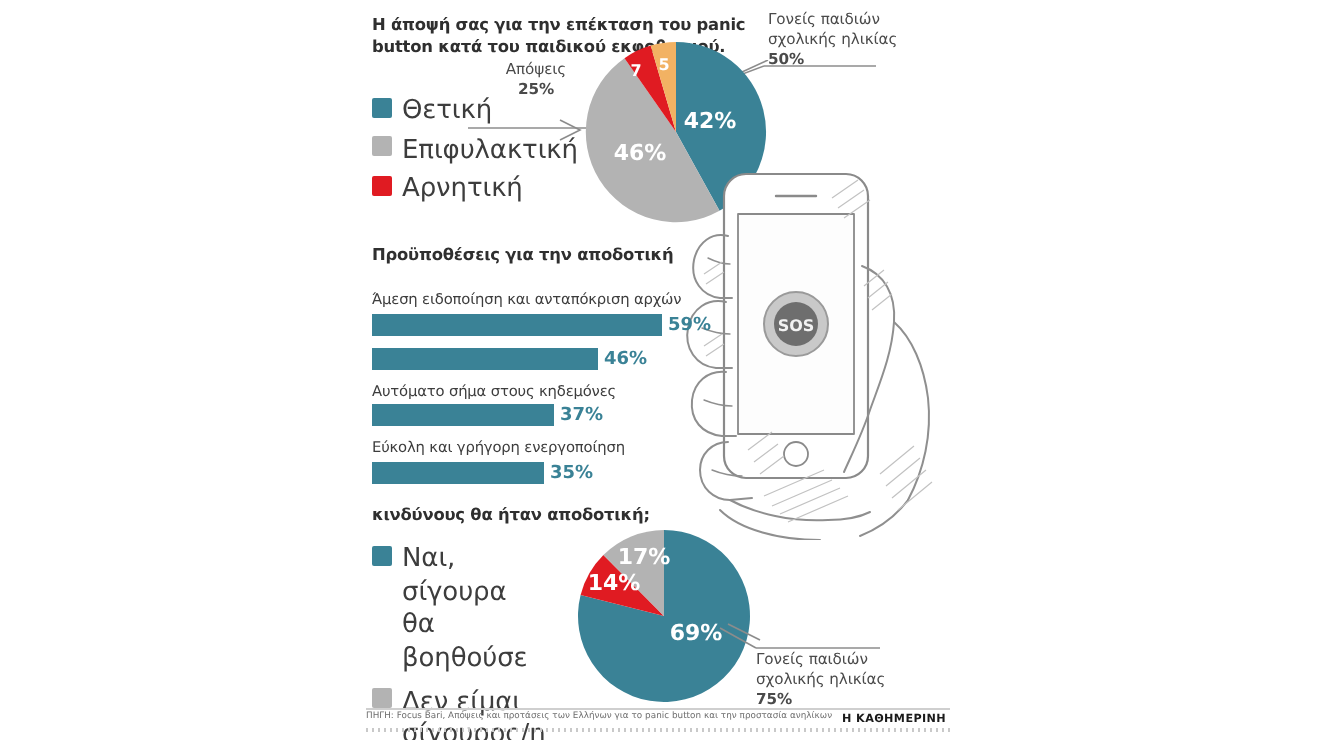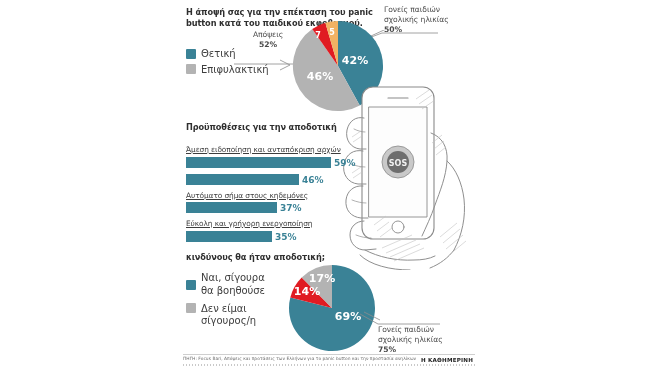--- a/index.html
+++ b/index.html
@@ -12,25 +12,25 @@
   .abs{position:absolute;}
 
   .chart-title{
     font-size:8.2px;font-weight:bold;color:#2f2f2f;line-height:1.32;
     letter-spacing:-0.1px;
   }
 
   
   .legend-row{display:flex;align-items:flex-start;margin-bottom:3px;}
   .swatch{width:10px;height:10px;flex:0 0 10px;margin-right:5px;margin-top:0.5px;border-radius:1px;}
-  .legend-label{font-size:10px;color:#3d3d3d;line-height:1.28;letter-spacing:-0.05px;}
+  .legend-label{font-size:13px;color:#3d3d3d;line-height:1.28;letter-spacing:-0.05px;}
 
   
   .bar-block{margin-bottom:6px;}
-  .bar-label{font-size:7.4px;color:#3d3d3d;margin-bottom:2.5px;letter-spacing:-0.08px;white-space:nowrap;text-decoration:underline;}
+  .bar-label{font-size:7.4px;color:#3d3d3d;margin-bottom:2.5px;letter-spacing:-0.08px;white-space:nowrap;}
   .bar-line{display:flex;align-items:flex-end;}
   .bar-fill{height:11px;background:#3a8296;}
   .bar-value{font-size:9px;font-weight:bold;color:#3a8296;margin-left:3px;}
 
   
   .callout{font-size:7.6px;color:#4a4a4a;line-height:1.3;letter-spacing:-0.05px;}
 
   
   .pie-pct{font-size:11px;font-weight:bold;fill:#ffffff;}
   .pie-pct-sm{font-size:8px;font-weight:bold;fill:#ffffff;}
@@ -53,25 +53,29 @@
 
   <div class="abs" style="left:186px;top:48px;width:100px;">
     <div class="legend-row">
       <span class="swatch" style="background:#3a8296"></span>
       <span class="legend-label">Θετική</span>
     </div>
     <div class="legend-row">
       <span class="swatch" style="background:#b3b3b3"></span>
       <span class="legend-label">Επιφυλακτική</span>
     </div>
+    <div class="legend-row">
+      <span class="swatch" style="background:#e01b22"></span>
+      <span class="legend-label">Αρνητική</span>
+    </div>
   </div>
 
   <div class="abs callout" style="left:240px;top:30px;text-align:center;width:56px;">
     <div>Απόψεις</div>
-    <div style="font-weight:bold;">52%</div>
+    <div style="font-weight:bold;">25%</div>
   </div>
   <svg class="abs" style="left:232px;top:48px;" width="80" height="32">
     <path class="leader" d="M2,16 H66"></path>
     <path class="leader" d="M66,16 L78,28"></path>
     <path class="leader" d="M48,12 L58,17 L48,22"></path>
   </svg>
 
   <div class="abs callout" style="left:384px;top:5px;width:80px;">
     <div>Γονείς παιδιών</div>
     <div>σχολικής ηλικίας</div>
@@ -182,21 +186,21 @@
         <div class="bar-value">35%</div>
       </div>
     </div>
   </div>
 
   <div class="abs chart-title" style="left:186px;top:252px;width:180px;">
     <div>κινδύνους θα ήταν αποδοτική;</div>
   </div>
 
   <div class="abs" style="left:186px;top:272px;width:95px;">
-    <div class="legend-row" style="margin-bottom:5px;align-items:center;">
+    <div class="legend-row" style="margin-bottom:5px;">
       <span class="swatch" style="background:#3a8296"></span>
       <span class="legend-label">
         <span>Ναι, σίγουρα</span><br>
         <span>θα βοηθούσε</span>
       </span>
     </div>
     <div class="legend-row">
       <span class="swatch" style="background:#b3b3b3"></span>
       <span class="legend-label">
         <span>Δεν είμαι</span><br>

